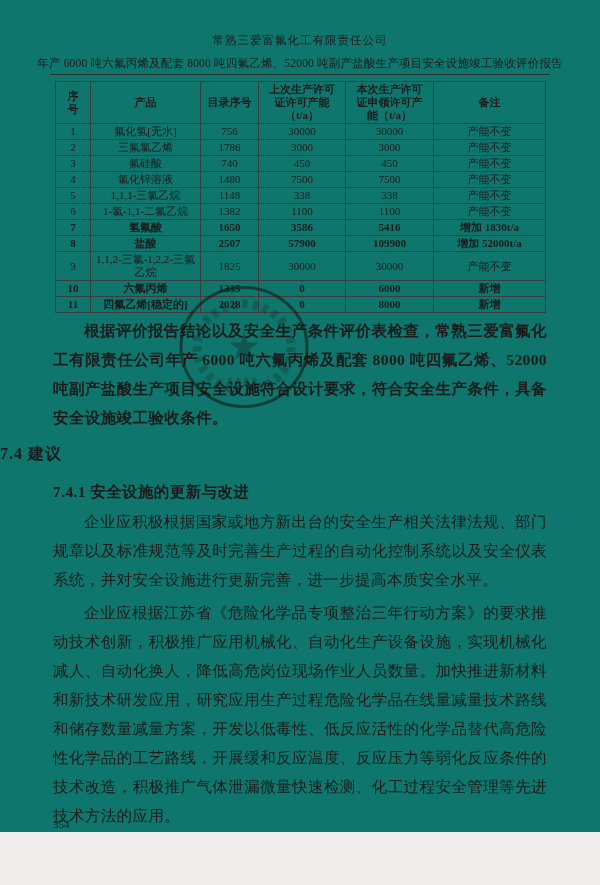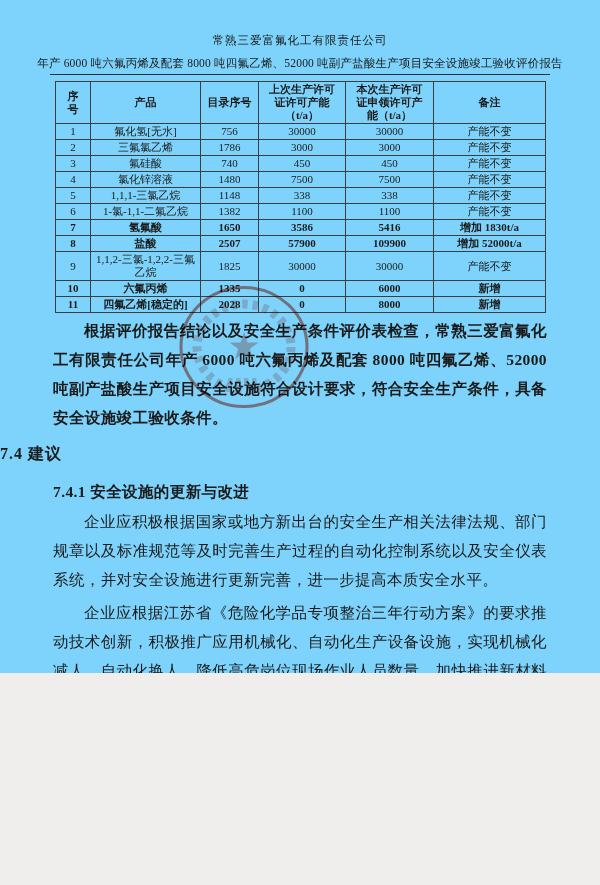--- a/index.html
+++ b/index.html
@@ -3,22 +3,22 @@
 <meta charset="utf-8">
 <style>
   html,body { margin:0; padding:0; }
   body {
     width:600px; height:885px;
     background:#efeeec;
     font-family:"Liberation Serif","DejaVu Serif",serif;
   }
   .page {
     position:relative;
-    width:600px; height:673px;
-    background:#7dd3fc;
+    width:600px; height:832px;
+    background:#0f766e;
     color:#1b1b1b;
     overflow:hidden;
   }
   .doc-header { padding-top:33px; text-align:center; }
   .doc-header .company { font-size:11.5px; letter-spacing:1px; }
   .doc-header .project { font-size:11.5px; margin-top:8px; letter-spacing:0.2px; }
   .header-rule {
     width:500px; margin:3px auto 0;
     border:none; border-top:1.3px solid #2e2e2e; height:0;
   }

